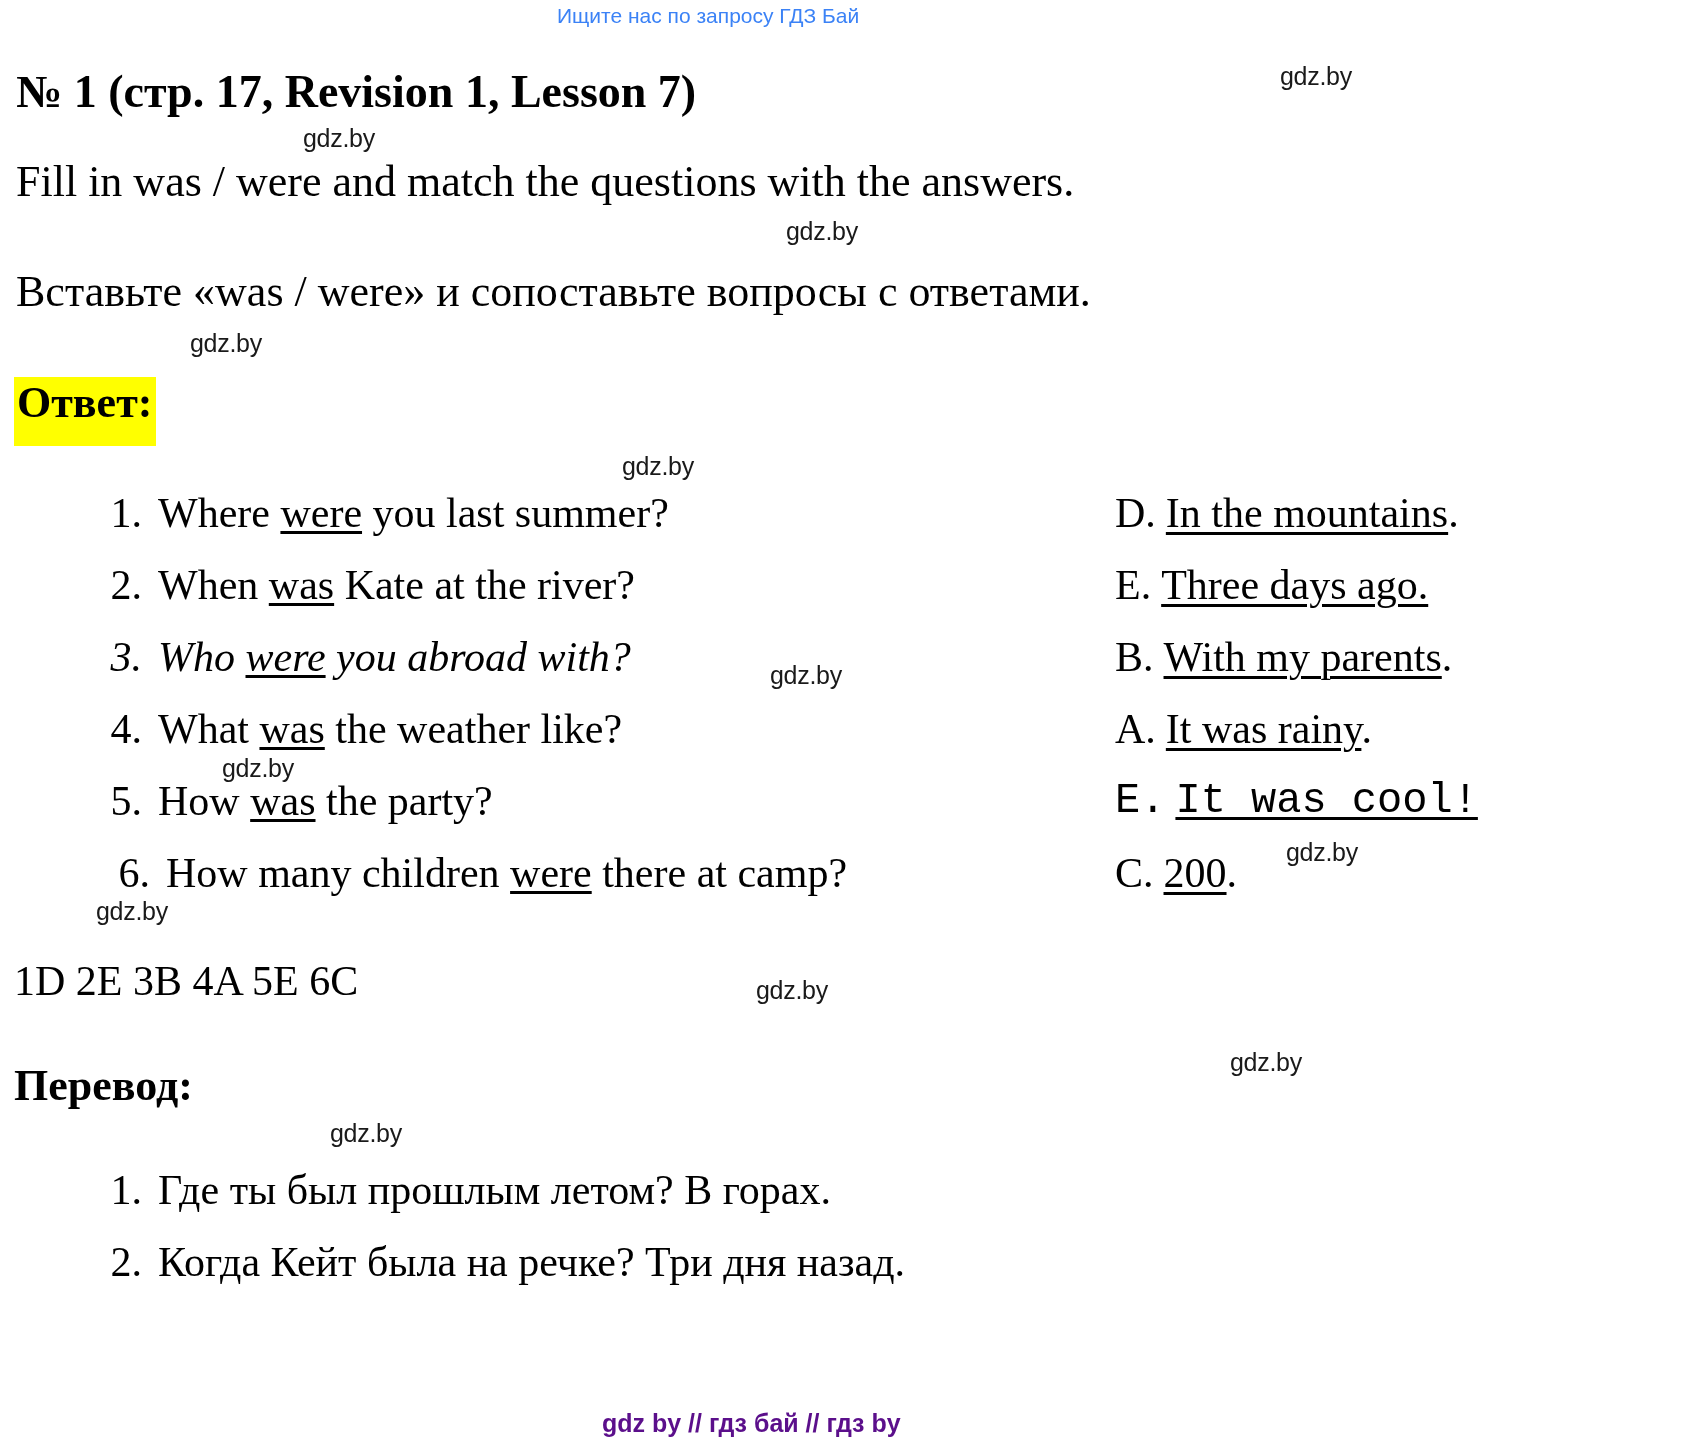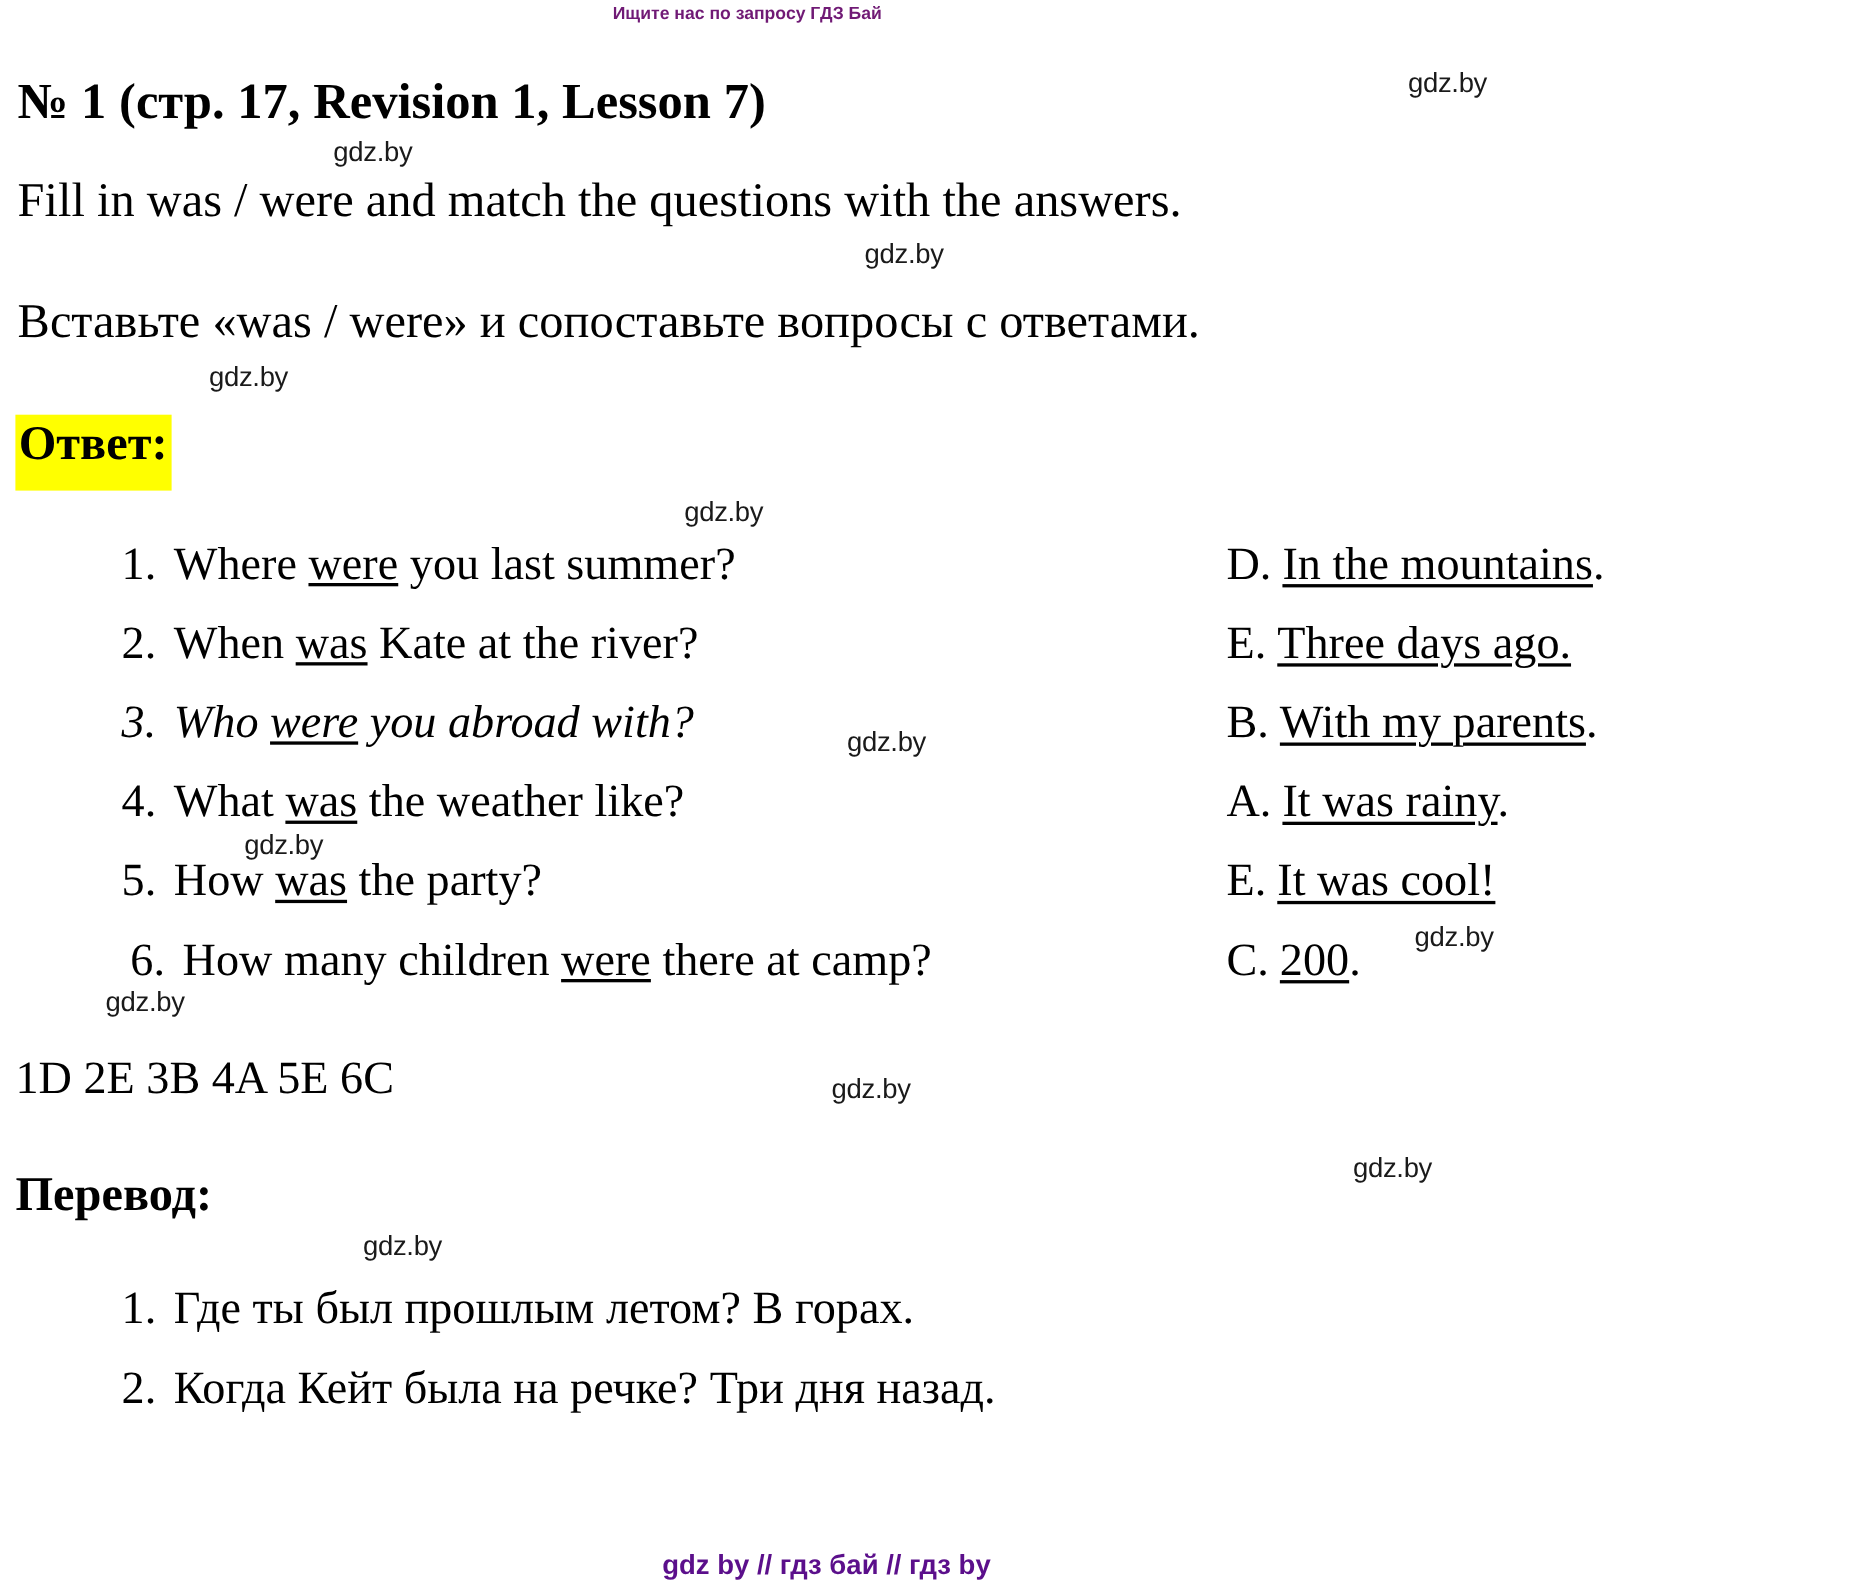--- a/index.html
+++ b/index.html
@@ -21,23 +21,23 @@
     position: absolute;
     font-family: "Liberation Sans", sans-serif;
     font-size: 25px;
     color: #1a1a1a;
     white-space: nowrap;
     letter-spacing: -0.3px;
   }
   .wm-top {
     position: absolute;
     font-family: "Liberation Sans", sans-serif;
-    font-weight: bold;
-    font-size: 16px;
-    color: #701a75;
+    font-weight: normal;
+    font-size: 21px;
+    color: #3b82f6;
     white-space: nowrap;
   }
   .wm-bottom {
     position: absolute;
     font-family: "Liberation Sans", sans-serif;
     font-weight: bold;
     font-size: 25px;
     color: #5b0f8b;
     white-space: nowrap;
   }
@@ -179,21 +179,21 @@
 </div>
 
 <div class="a-row" style="left:1115px; top:633px;">
   <span class="a-letter">B.</span><u class="ans">With my parents</u><span>.</span>
 </div>
 
 <div class="a-row" style="left:1115px; top:705px;">
   <span class="a-letter">A.</span><u class="ans">It was rainy</u><span>.</span>
 </div>
 
-<div class="a-row" style="left:1115px; top:777px;">
+<div class="a-row" style="left:1115px; top:777px;font-family:Liberation Mono, monospace;">
   <span class="a-letter">E.</span><u class="ans">It was cool!</u><span></span>
 </div>
 
 <div class="a-row" style="left:1115px; top:849px;">
   <span class="a-letter">C.</span><u class="ans">200</u><span>.</span>
 </div>
 
 <div class="wm" style="left:1286px; top:838px;">gdz.by</div>
 
 <div class="match-line" style="left:14px; top:957px;">1D 2E 3B 4A 5E 6C</div>

